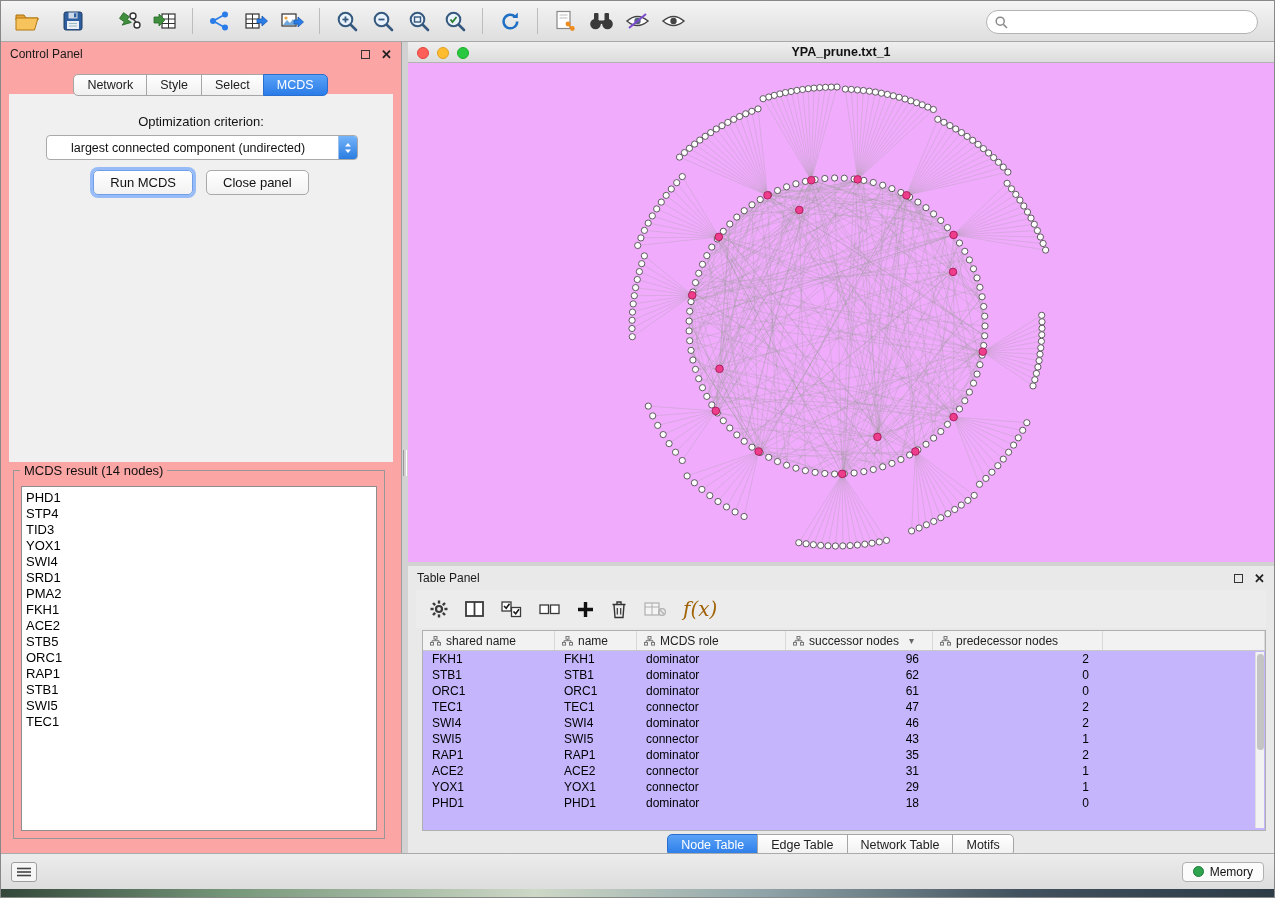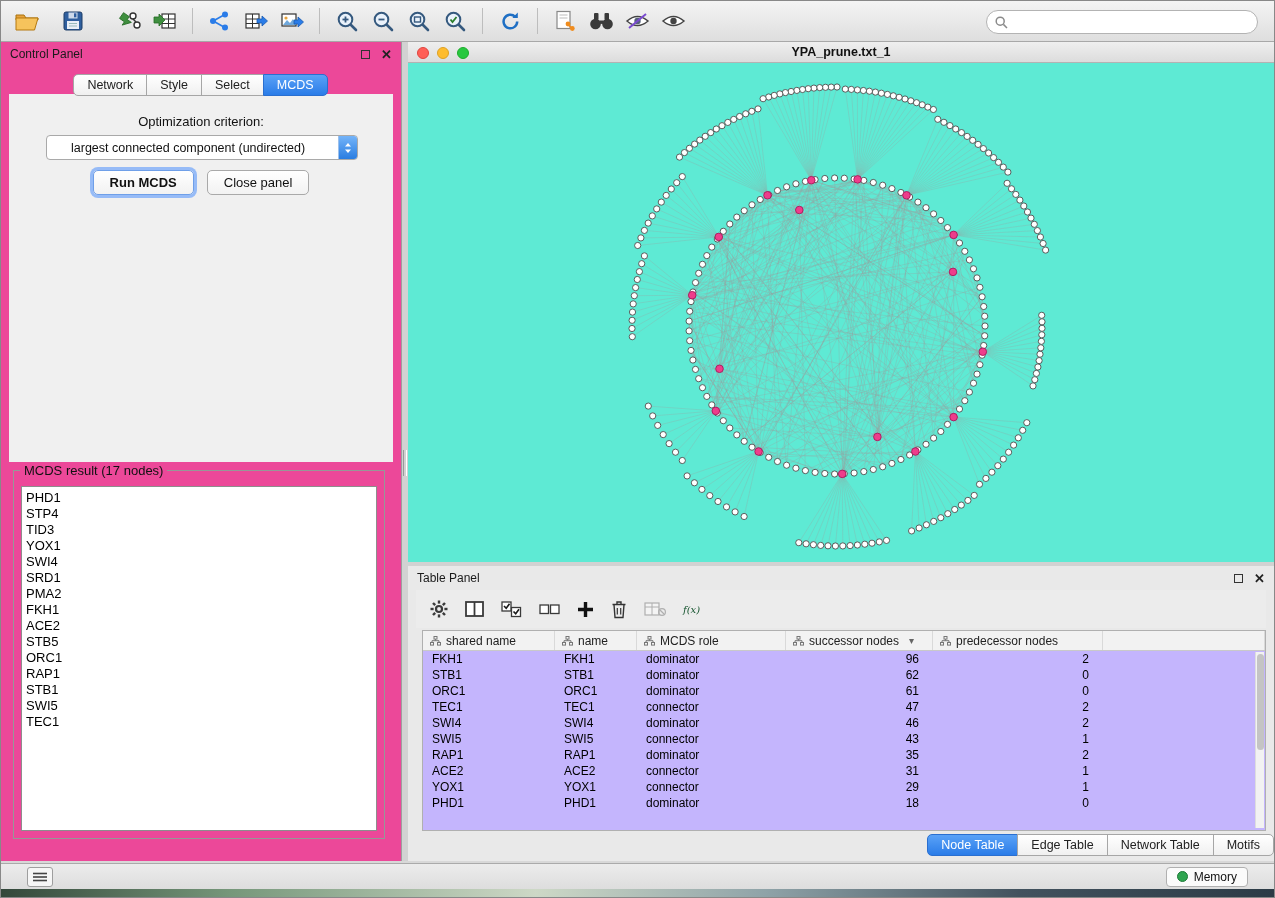--- a/index.html
+++ b/index.html
@@ -15,21 +15,21 @@
     border-radius:4px; cursor:default; }
   .tb-sep { width:1px; height:26px; background:#bdbdbd; margin:0 9px; }
   .tb-gap { width:10px; }
   #search-box { position:absolute; right:16px; top:9px; width:272px; height:24px;
     background:#fff; border:1px solid #b3b3b3; border-radius:12px;
     display:flex; align-items:center; padding:0 8px; }
   #search-box input { border:none; outline:none; flex:1; font-size:12px; background:transparent; }
 
   
   #control-panel { position:absolute; left:0; top:41px; width:401px; bottom:36px;
-    background:#ec4899; border-right:1px solid #9e9e9e; }
+    background:#fca5a5; border-right:1px solid #9e9e9e; }
   .panel-header { height:24px; display:flex; align-items:center; justify-content:space-between;
     padding:0 9px; font-size:12px; color:#1a1a1a; }
   .panel-header-icons { display:flex; align-items:center; gap:11px; }
   .float-ic { width:9px; height:9px; border:1.5px solid #333; display:inline-block; }
   .close-ic { font-size:13px; font-weight:bold; color:#222; line-height:1; }
 
   .cp-upper { position:absolute; left:8px; right:8px; top:52px; height:368px; background:#f0f0f0; }
   #cp-tabs { position:absolute; left:0; right:0; top:32px; display:flex; justify-content:center; z-index:2; }
   .seg-tab { background:linear-gradient(#ffffff,#f0f0f0); border:1px solid #a6a6a6; margin-left:-1px;
     padding:3px 13px; font-size:12.5px; color:#222; cursor:default; }
@@ -39,76 +39,76 @@
 
   #opt-label { position:absolute; left:0; right:0; top:72px; text-align:center; font-size:13px; color:#111; }
   #criterion-select { position:absolute; left:45px; top:93px; width:312px; height:25px; background:#fff;
     border:1px solid #a9a9a9; border-radius:4px; display:flex; align-items:center; overflow:hidden; }
   #criterion-select .val { flex:1; font-size:12.5px; padding-left:24px; color:#111; white-space:nowrap; }
   #criterion-select .stepper { width:19px; height:100%; background:linear-gradient(#74b4f9,#2a7de1);
     border-left:1px solid #9cc0ec; display:flex; align-items:center; justify-content:center; }
   .btn-row { position:absolute; left:0; right:0; top:128px; display:flex; justify-content:center; gap:13px; }
   .cp-btn { background:linear-gradient(#ffffff,#f2f2f2); border:1px solid #a9a9a9; border-radius:5px;
     padding:4px 16px; font-size:13px; color:#111; }
-  .cp-btn.focused { box-shadow:0 0 0 3px rgba(77,144,254,.55); border-color:#6f9fe8;font-weight:bold; }
+  .cp-btn.focused { box-shadow:0 0 0 3px rgba(77,144,254,.55); border-color:#6f9fe8; }
 
   #mcds-fieldset { position:absolute; left:12px; right:16px; top:421px; bottom:22px;
     border:1px solid #979797; padding:0; }
   #mcds-fieldset legend { font-size:13px; color:#111; margin-left:6px; padding:0 4px; }
   #mcds-list { position:absolute; left:7px; right:7px; top:8px; bottom:7px; background:#fff;
     border:1px solid #8d8d8d; overflow:hidden; padding:3px 0 0 4px; }
   .mcds-item { font-size:13px; line-height:16px; color:#000; }
 
   
   #v-splitter { position:absolute; left:401px; top:41px; width:6px; bottom:36px; background:#d2d2d2; }
   #v-splitter .grip { position:absolute; top:408px; left:1px; width:4px; height:26px;
     border-left:1px solid #9a9a9a; border-right:1px solid #fff; }
   #h-splitter { position:absolute; left:407px; right:0; top:561px; height:4px; background:#d2d2d2; }
 
   
-  #network-view { position:absolute; left:407px; top:41px; right:0; height:673px; background:#5eead4; }
+  #network-view { position:absolute; left:407px; top:41px; right:0; height:673px; background:#f0abfc; }
   .nv-titlebar { height:21px; background:linear-gradient(#efefef,#dcdcdc); border-bottom:1px solid #b3b3b3;
     position:relative; display:flex; align-items:center; justify-content:center; }
   .nv-title { font-size:12.5px; font-weight:bold; color:#111; }
   .traffic { position:absolute; left:9px; top:4.5px; display:flex; gap:8px; }
   .light { width:12px; height:12px; border-radius:50%; }
   .light.red { background:#ff5f57; border:1px solid #e0443e; }
   .light.yellow { background:#febc2e; border:1px solid #dea123; }
   .light.green { background:#28c840; border:1px solid #1dad2b; }
   #graph-svg { display:block; }
 
   
   #table-panel { position:absolute; left:407px; right:0; top:565px; bottom:36px; background:#e9e9e9; }
   #tp-toolbar { position:absolute; left:8px; right:8px; top:24px; height:38px; background:#ececec;
     display:flex; align-items:center; gap:17px; padding-left:14px; }
   .tp-ic { display:flex; align-items:center; justify-content:center; }
   .tp-ic.disabled { opacity:.45; filter:grayscale(1); }
-  .fx { font-family:"DejaVu Serif", serif; font-style:italic; font-size:10px; color:#14532d; }
+  .fx { font-family:"DejaVu Serif", serif; font-style:italic; font-size:20px; color:#a16207; }
 
   #table-wrap { position:absolute; left:14px; right:8px; top:64px; bottom:30px; background:#c4b5fd;
     border:1px solid #b0b0b0; overflow:hidden; }
   .thead { display:grid; grid-template-columns:132px 82px 149px 147px 170px 1fr;
     background:#f2f2f2; border-bottom:1px solid #c9c9c9; height:20px; }
   .th { display:flex; align-items:center; gap:5px; padding-left:7px; font-size:12px; color:#222;
     border-right:1px solid #d9d9d9; overflow:hidden; white-space:nowrap; }
   .th .dd { margin-left:5px; color:#666; font-size:10px; }
   .tr { display:grid; grid-template-columns:132px 82px 149px 147px 170px 1fr; height:16px; }
   .td { font-size:12px; color:#000; padding-left:9px; display:flex; align-items:center;
     overflow:hidden; white-space:nowrap; }
   .td.num { justify-content:flex-end; padding-right:14px; padding-left:0; }
   #table-scrollbar { position:absolute; right:1px; top:21px; bottom:2px; width:9px; background:#f2f2f2;
     border-left:1px solid #ddd; }
   #table-scrollbar .thumb { position:absolute; top:2px; left:1px; width:7px; height:96px;
     background:#c4c4c4; border-radius:4px; }
-  #tp-tabs { position:absolute; left:0; right:0; bottom:5px; display:flex; justify-content:flex-end; }
+  #tp-tabs { position:absolute; left:0; right:0; bottom:5px; display:flex; justify-content:center; }
 
   
-  #status-bar { position:absolute; left:0; right:0; bottom:8px; height:26px;
+  #status-bar { position:absolute; left:0; right:0; bottom:8px; height:36px;
     background:linear-gradient(#ececec,#dddddd); border-top:1px solid #aaa;
-    display:flex; align-items:center; justify-content:space-between; padding:0 26px; }
+    display:flex; align-items:center; justify-content:space-between; padding:0 10px; }
   #menu-btn { width:26px; height:20px; border:1px solid #9e9e9e; border-radius:3px; background:#f6f6f6;
     display:flex; align-items:center; justify-content:center; }
   #memory-btn { display:flex; align-items:center; gap:6px; background:#fbfbfb; border:1px solid #b0b0b0;
     border-radius:4px; padding:2px 10px; font-size:12px; color:#111; }
   #memory-dot { width:11px; height:11px; border-radius:50%; background:#2ea44f; border:1px solid #1d7a37; }
   #wallpaper { position:absolute; left:0; right:0; bottom:0; height:8px;
     background:linear-gradient(90deg,#33473a,#76977a 18%,#cdd8c6 42%,#8fa3a8 60%,#42525e 80%,#2c3b46); }
 </style>
 </head>
 <body>
@@ -279,21 +279,21 @@
           <path d="M4 1 7 4.6H1z" fill="#fff"></path>
           <path d="M4 11 1 7.4h6z" fill="#fff"></path>
         </svg>
     </span>
   </div>
   <div class="btn-row">
     <button class="cp-btn focused">Run MCDS</button>
     <button class="cp-btn">Close panel</button>
   </div>
   <fieldset id="mcds-fieldset">
-    <legend>MCDS result (17 nodes)</legend>
+    <legend>MCDS result (14 nodes)</legend>
     <div id="mcds-list">
         <div class="mcds-item">PHD1</div>
         <div class="mcds-item">STP4</div>
         <div class="mcds-item">TID3</div>
         <div class="mcds-item">YOX1</div>
         <div class="mcds-item">SWI4</div>
         <div class="mcds-item">SRD1</div>
         <div class="mcds-item">PMA2</div>
         <div class="mcds-item">FKH1</div>
         <div class="mcds-item">ACE2</div>

